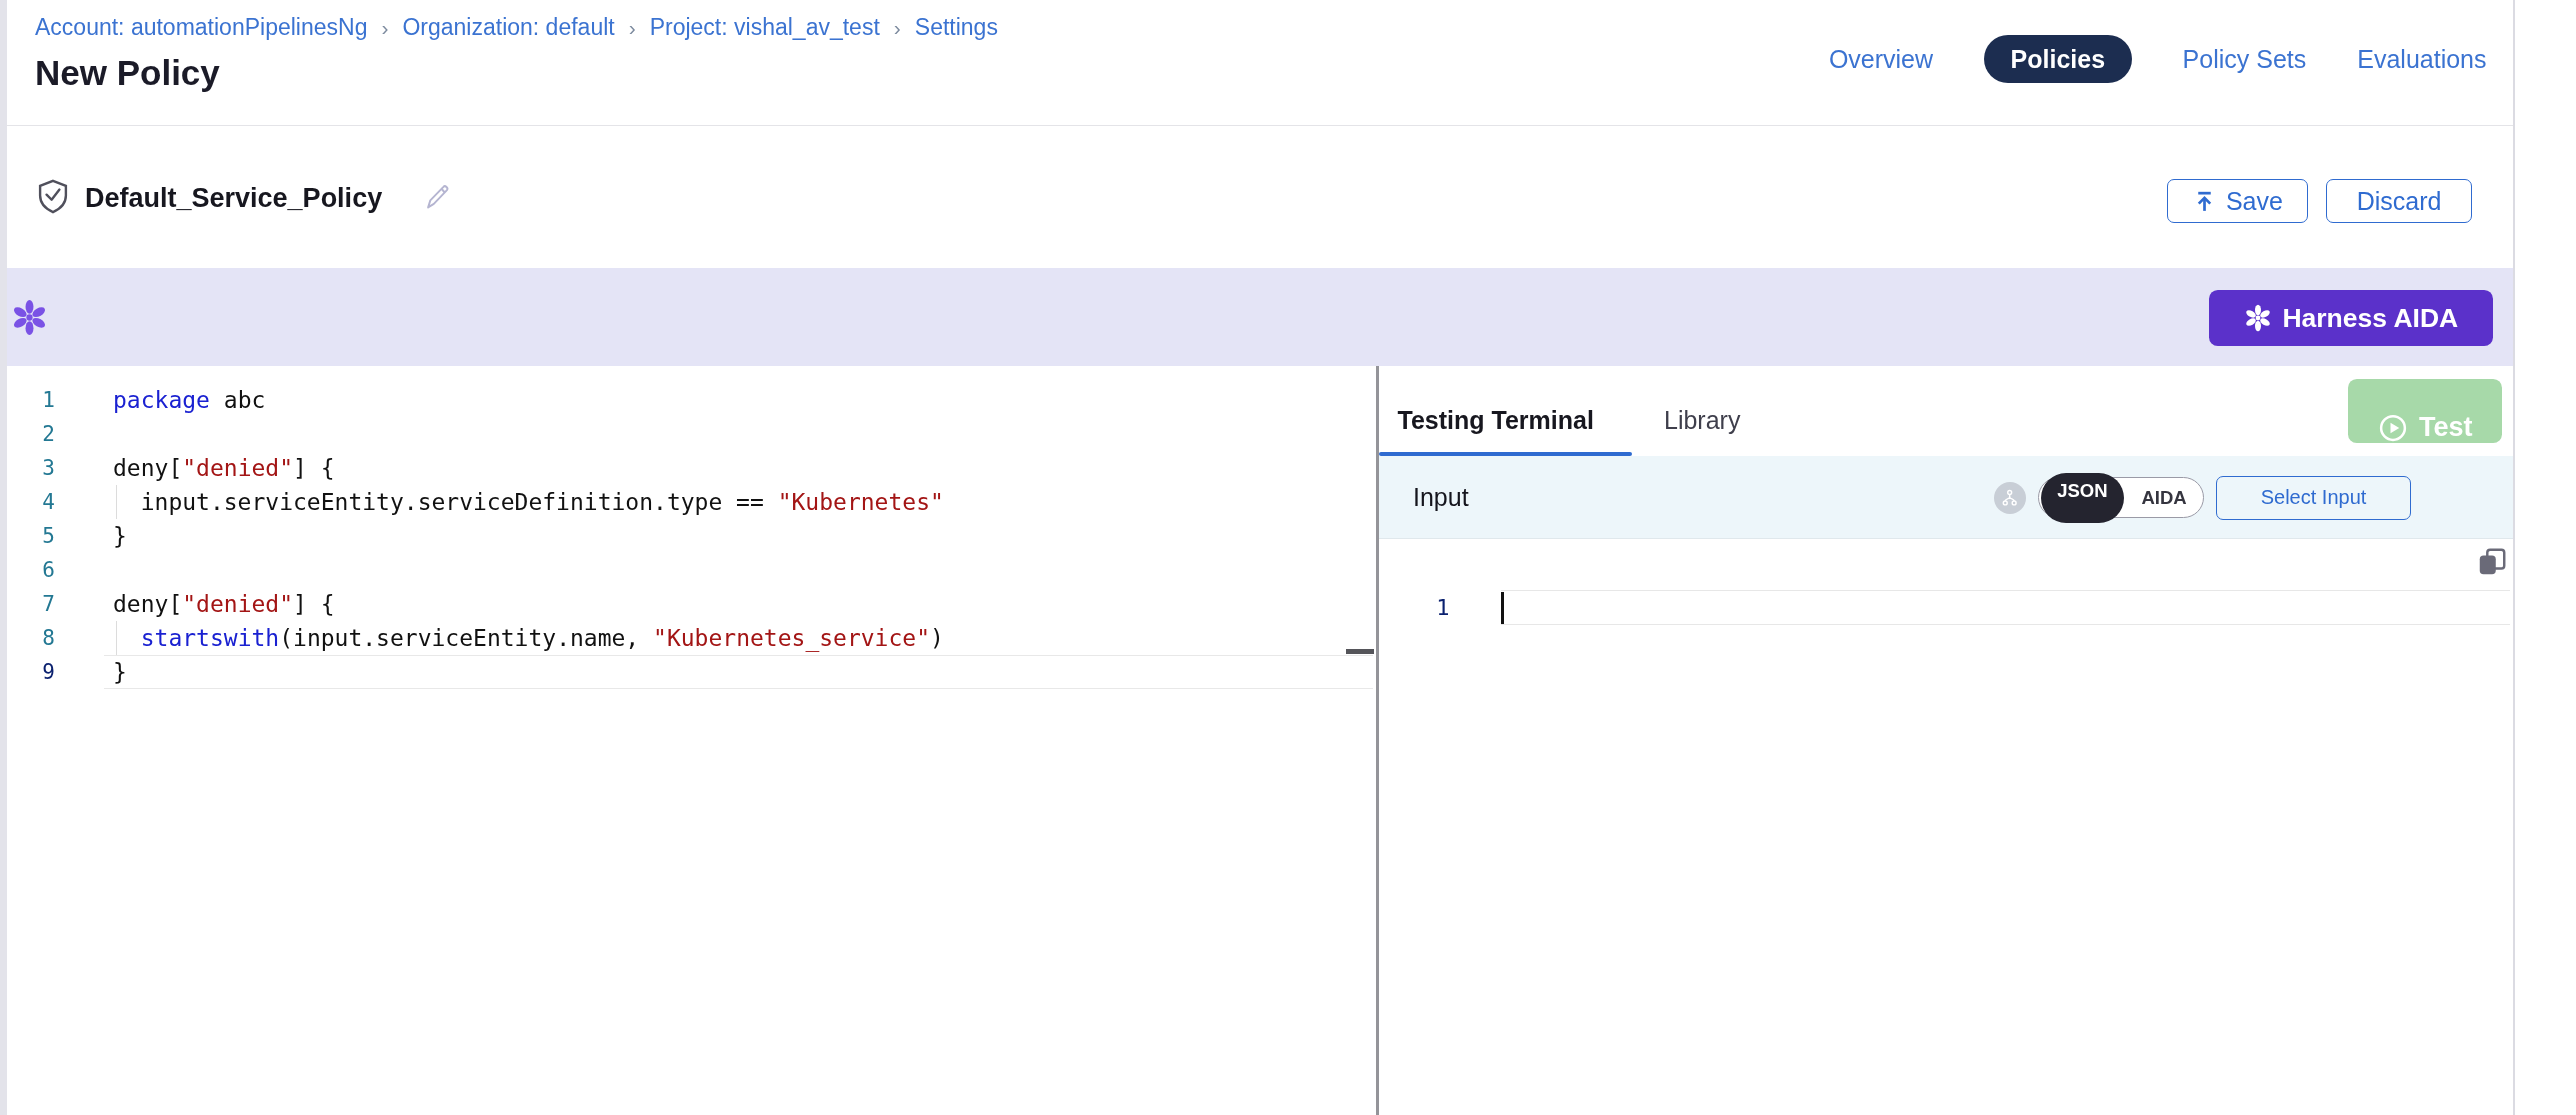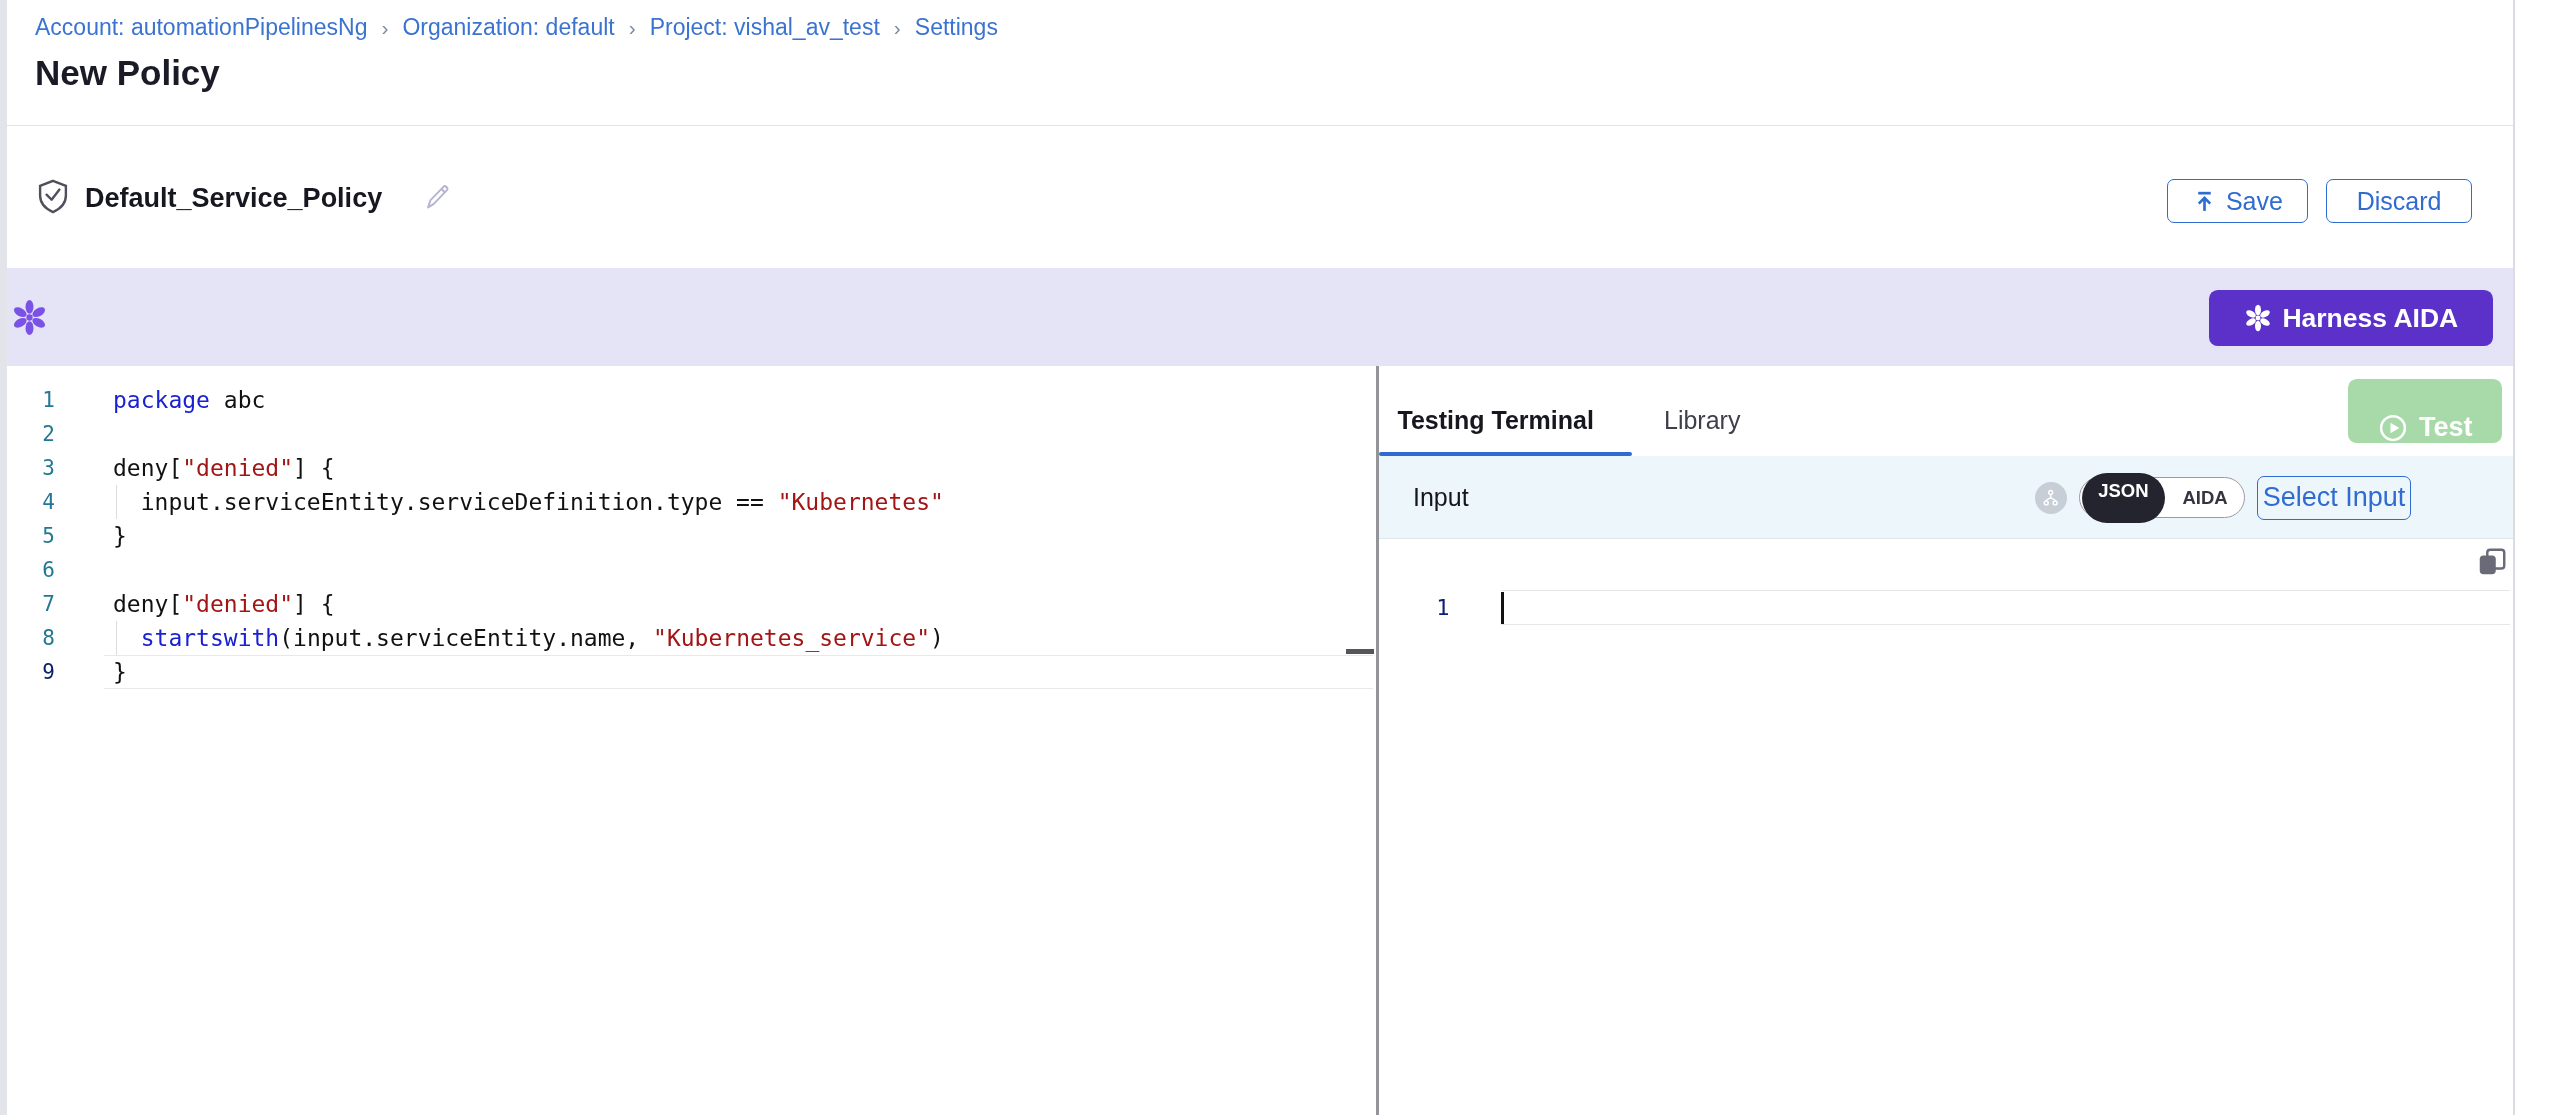--- a/index.html
+++ b/index.html
@@ -71,21 +71,21 @@
               border-radius:8.8px; color:#fff; font-size:27px; font-weight:700; font-family:"Liberation Sans",sans-serif;
               display:flex; align-items:flex-end; justify-content:center; gap:10.6px; cursor:not-allowed; }
 
   .input-bar { position:absolute; left:0; top:90px; width:1134px; height:83px; background:#EDF6FA; border-bottom:0.9px solid #E0E8EC; }
   .input-title { position:absolute; left:34px; top:26.5px; font-size:25px; color:#15151D; }
   .input-bar-right { position:absolute; right:102px; top:0; height:83px; display:flex; align-items:center; gap:12.4px; }
   .git-circle { width:32px; height:32px; border-radius:50%; background:#C8CED6; display:flex; align-items:center; justify-content:center; cursor:pointer; }
   .format-toggle { height:41px; border:1.8px solid #9A9AA6; border-radius:882px; background:#fff; display:flex; align-items:center; cursor:pointer; }
   .format-opt { font-size:18.5px; font-weight:700; color:#35353F; padding:0 16px; line-height:35px; }
   .format-opt.active { background:#24242F; color:#fff; border-radius:882px; height:50px; margin:0.9px 1.8px; }
-  .select-input-btn { width:154px; height:44px; font-size:27px; background:transparent;text-align:right; }
+  .select-input-btn { width:195px; height:44px; font-size:20px; background:transparent;text-align:right; }
 
   .input-editor { position:absolute; left:0; top:173px; width:1134px; height:576px; background:#fff; cursor:text; }
   .copy-icon { position:absolute; right:5.3px; top:7px; cursor:pointer; }
   .input-line { position:absolute; left:0; top:51px; right:0; height:35px; }
   .input-line .gutter { position:absolute; left:44px; width:26.5px; text-align:right; color:#0B216F;
                         font-family:"DejaVu Sans Mono","Liberation Mono",monospace; font-size:22px; line-height:35px; }
   .input-highlight { position:absolute; left:122px; right:3.5px; top:0; height:35px;
                      border-top:1.8px solid #E7E7E7; border-bottom:1.8px solid #E7E7E7; }
   .input-cursor { position:absolute; left:122px; top:1.8px; width:2.6px; height:32px; background:#111; }
 </style>
@@ -99,20 +99,26 @@
     <nav class="breadcrumb" id="breadcrumb">
         <a>Account: automationPipelinesNg</a>
         <span class="crumb-sep">›</span>
         <a>Organization: default</a>
         <span class="crumb-sep">›</span>
         <a>Project: vishal_av_test</a>
         <span class="crumb-sep">›</span>
         <a>Settings</a>
       </nav>
     <h1 class="page-title">New Policy</h1>
+    <div class="nav-tabs" id="nav-tabs">
+        <div class="nav-tab">Overview</div>
+        <div class="nav-tab active">Policies</div>
+        <div class="nav-tab">Policy Sets</div>
+        <div class="nav-tab">Evaluations</div>
+      </div>
   </div>
 
   <div class="name-row"></div>
   <span class="shield-icon">
     <svg width="32" height="35" viewBox="0 0 34 38" fill="none">
       <path d="M17 2 L31 7.5 V18 C31 26.5 25 32.5 17 36 C9 32.5 3 26.5 3 18 V7.5 Z" stroke="#50505C" stroke-width="2.6"></path>
       <polyline points="10,17 15.5,22.5 24,11.5" stroke="#50505C" stroke-width="2.6" fill="none" stroke-linecap="round" stroke-linejoin="round"></polyline>
     </svg>
   </span>
   <span class="policy-name">Default_Service_Policy</span>

